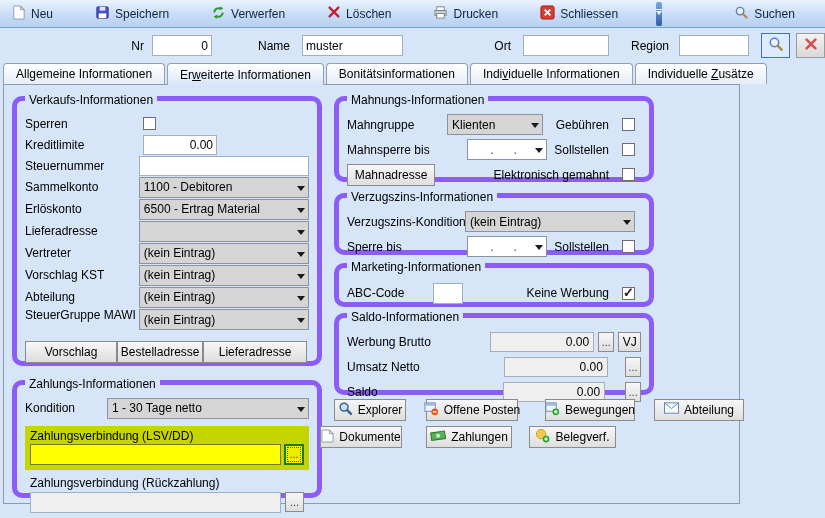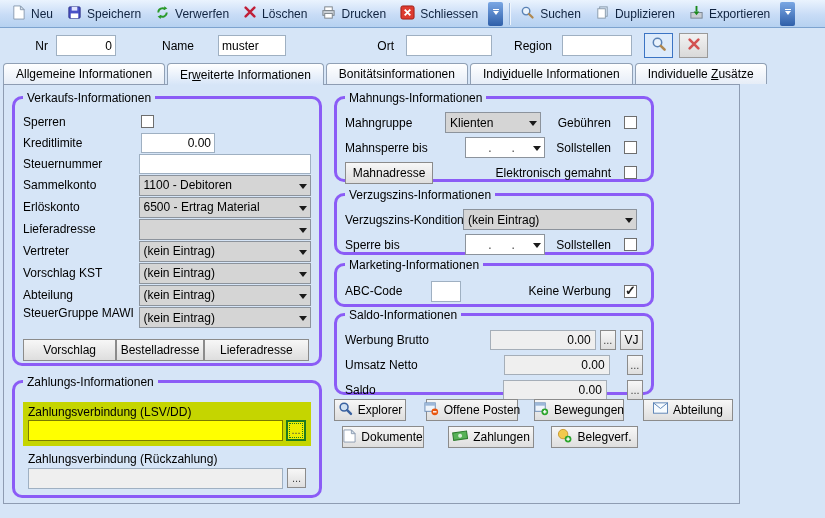--- a/index.html
+++ b/index.html
@@ -2,48 +2,48 @@
 <html><head>
 <meta charset="utf-8">
 <style>
   * { margin:0; padding:0; box-sizing:border-box; }
   html,body { width:825px; height:518px; }
   body { position:relative; background:#d6e5f7; font-family:"Liberation Sans",sans-serif; font-size:12px; color:#000; overflow:hidden; }
 
   
   .toolbar { position:absolute; top:0; left:0; width:825px; height:28px;
     background:linear-gradient(#eaf3fe,#c8dcf6 55%,#b6d1f0);
-    border-bottom:1px solid #7da3cf; display:flex; align-items:center; padding-left:4px; }
+    border-bottom:1px solid #7da3cf; display:flex; align-items:center; padding-left:4px;gap:28px; }
   .tb-btn { display:flex; align-items:center; gap:5px; height:24px; padding:0 7px; color:#10233f; cursor:default; }
   .tb-btn svg { flex:0 0 auto; }
   .tb-overflow { width:15px; height:24px; margin:0 3px; border-radius:2px;
     background:linear-gradient(#7aa7e4,#2f5fa9); display:flex; flex-direction:column; align-items:center; justify-content:center; gap:1px; }
   .tb-overflow .bar { width:6px; height:1px; background:#fff; }
   .tb-overflow .tri { width:0; height:0; border:3px solid transparent; border-top:4px solid #fff; }
   .tb-sep { width:1px; height:22px; background:#9cb8dc; margin:0 3px; box-shadow:1px 0 0 #eef5fd; }
 
   
-  .record-bar { position:absolute; top:29px; left:0; width:825px; height:33px; display:flex; align-items:center; }
+  .record-bar { position:absolute; top:29px; left:0; width:825px; height:33px; display:flex; align-items:center;justify-content:flex-end; }
   .rb-label { text-align:right; }
   .ti { height:21px; border:1px solid #9fb0c2; background:#fff; font:12px "Liberation Sans",sans-serif; padding:0 3px; }
   .icon-btn { width:29px; height:25px; display:flex; align-items:center; justify-content:center; }
   .btn-search-rec { background:#ddebfb; border:1px solid #3b74c4; }
   .btn-clear-rec { background:linear-gradient(#f2f2f2,#d9d9d9); border:1px solid #9a9a9a; margin-left:6px; }
 
   
   .tabstrip { position:absolute; top:62px; left:3px; display:flex; align-items:flex-end; z-index:3; }
   .tab { height:21px; padding:3px 12px 0 12px; margin-right:2px; border:1px solid #90a0b5; border-bottom:none;
     border-radius:4px 4px 0 0; background:linear-gradient(#ffffff,#e6edf7); white-space:nowrap; }
   .tab.active { height:22px; background:linear-gradient(#ffffff,#e3edfa 70%,#d6e5f7); position:relative; top:1px; padding-top:4px; }
   .tab .mn { text-decoration:underline; }
 
   
   .page { position:absolute; top:84px; left:3px; width:737px; height:420px; border:1px solid #8e9cb2; background:#d6e5f7; }
 
-  .groupbox { position:absolute; border:3px solid #8b5cf6; border-radius:10px; }
+  .groupbox { position:absolute; border:5px solid #8b5cf6; border-radius:10px; }
   .gb-title { position:absolute; top:-8px; left:8px; background:#d6e5f7; padding:0 4px; white-space:nowrap; }
 
   .row { display:flex; align-items:center; }
   .lbl { white-space:nowrap; }
 
   .combo { display:flex; align-items:center; height:21px; background:#d5d5d5; border:1px solid #8c939c; padding:0 3px 0 4px; }
   .combo.white { background:#fff; }
   .combo .c-val { white-space:pre; overflow:hidden; }
   .combo .c-arrow { margin-left:auto; width:0; height:0; border:4px solid transparent; border-top:5px solid #1a1a1a; position:relative; top:3px; }
   .combo.white .c-val { flex:1; text-align:center; color:#444; }
@@ -143,21 +143,21 @@
   <div class="tb-overflow">
     <span class="bar"></span>
     <span class="tri"></span>
   </div>
 </div>
 
 <div class="record-bar">
   <span class="rb-label lbl" style="width:48px">Nr</span>
   <input class="ti" style="width: 60px; margin-left: 8px; text-align: right;" value="0">
   <span class="rb-label lbl" style="width:38px; margin-left:40px">Name</span>
-  <input class="ti" style="width: 68px; margin-left: 24px;" value="muster">
+  <input class="ti" style="width: 101px; margin-left: 12px;" value="muster">
   <span class="rb-label lbl" style="width:24px; margin-left:84px">Ort</span>
   <input class="ti" style="width: 86px; margin-left: 12px;" value="">
   <span class="rb-label lbl" style="width:42px; margin-left:18px">Region</span>
   <input class="ti" style="width: 70px; margin-left: 10px;" value="">
   <div class="icon-btn btn-search-rec" style="margin-left:12px">
     <span><svg width="16" height="16" viewBox="0 0 16 16">
           <circle cx="6.5" cy="6.5" r="4.2" fill="#eaf3fc" stroke="#5a82b5" stroke-width="1.5"></circle>
           <path d="M9.8 9.8l3.8 3.8" stroke="#b08850" stroke-width="2.6" stroke-linecap="round"></path>
         </svg></span>
   </div>
@@ -249,20 +249,27 @@
           <span>Bestelladresse</span>
         </div>
       <div class="btn" style="width:106px">
           <span>Lieferadresse</span>
         </div>
     </div>
   </div>
 
   <div class="groupbox" style="left:8px; top:295px; width:310px; height:118px; padding:12px 4px 0 4px">
     <span class="gb-title">Zahlungs-Informationen</span>
+    <div class="row" style="height:22px; padding:0 4px">
+      <span class="lbl" style="width:82px">Kondition</span>
+      <div class="combo" style="flex:1">
+          <span class="c-val">1 - 30 Tage netto</span>
+          <span class="c-arrow"></span>
+        </div>
+    </div>
     <div class="hl-block">
       <div class="lbl" style="height:14px">Zahlungsverbindung (LSV/DD)</div>
       <div class="row" style="height:22px; gap:3px">
         <input class="ti hl-input" style="flex: 1 1 0%; height: 21px;" value="">
         <div class="btn browse hl-browse">
             <span>...</span>
           </div>
       </div>
     </div>
     <div style="padding:6px 9px 0 9px">
@@ -373,38 +380,38 @@
     </div>
     <div class="btn" style="width:92px; margin-left:20px">
       <span><svg width="15" height="15" viewBox="0 0 16 16">
             <rect x="1" y="2" width="11" height="9" fill="#eef4fb" stroke="#6b8cb5"></rect>
             <rect x="1" y="2" width="11" height="3" fill="#9db8d9"></rect>
             <circle cx="11.5" cy="11.5" r="3.6" fill="#e8560f"></circle>
             <rect x="9.6" y="10.8" width="3.8" height="1.5" fill="#fff"></rect>
           </svg></span>
       <span>Offene Posten</span>
     </div>
-    <div class="btn" style="width:90px; margin-left:16px">
+    <div class="btn" style="width:90px; margin-left:27px">
       <span><svg width="15" height="15" viewBox="0 0 16 16">
             <rect x="1" y="2" width="11" height="9" fill="#eef4fb" stroke="#6b8cb5"></rect>
             <rect x="1" y="2" width="11" height="3" fill="#9db8d9"></rect>
             <circle cx="11.5" cy="11.5" r="3.6" fill="#2ca52c"></circle>
             <path d="M11.5 9.6v3.8M9.6 11.5h3.8" stroke="#fff" stroke-width="1.4"></path>
           </svg></span>
       <span>Bewegungen</span>
     </div>
     <div class="btn" style="width:90px; margin-left:19px">
       <span><svg width="15" height="13" viewBox="0 0 16 13">
             <rect x="0.5" y="0.5" width="15" height="11" fill="#f6fbff" stroke="#5a82b5"></rect>
             <path d="M0.5 0.5l7.5 6 7.5-6" fill="none" stroke="#5a82b5"></path>
           </svg></span>
       <span>Abteilung</span>
     </div>
   </div>
-  <div class="abs row" style="left:338px; top:341px; height:22px">
+  <div class="abs row" style="left:316px; top:341px; height:22px">
     <div class="btn" style="width:82px">
       <span><svg width="13" height="14" viewBox="0 0 14 15">
             <path d="M1 1h8l4 4v9H1z" fill="#fff" stroke="#8a9bb0"></path>
             <path d="M9 1l4 4H9z" fill="#dde6f0" stroke="#8a9bb0"></path>
           </svg></span>
       <span>Dokumente</span>
     </div>
     <div class="btn" style="width:86px; margin-left:24px">
       <span><svg width="16" height="13" viewBox="0 0 16 13">
             <g transform="rotate(-8 8 6)">

